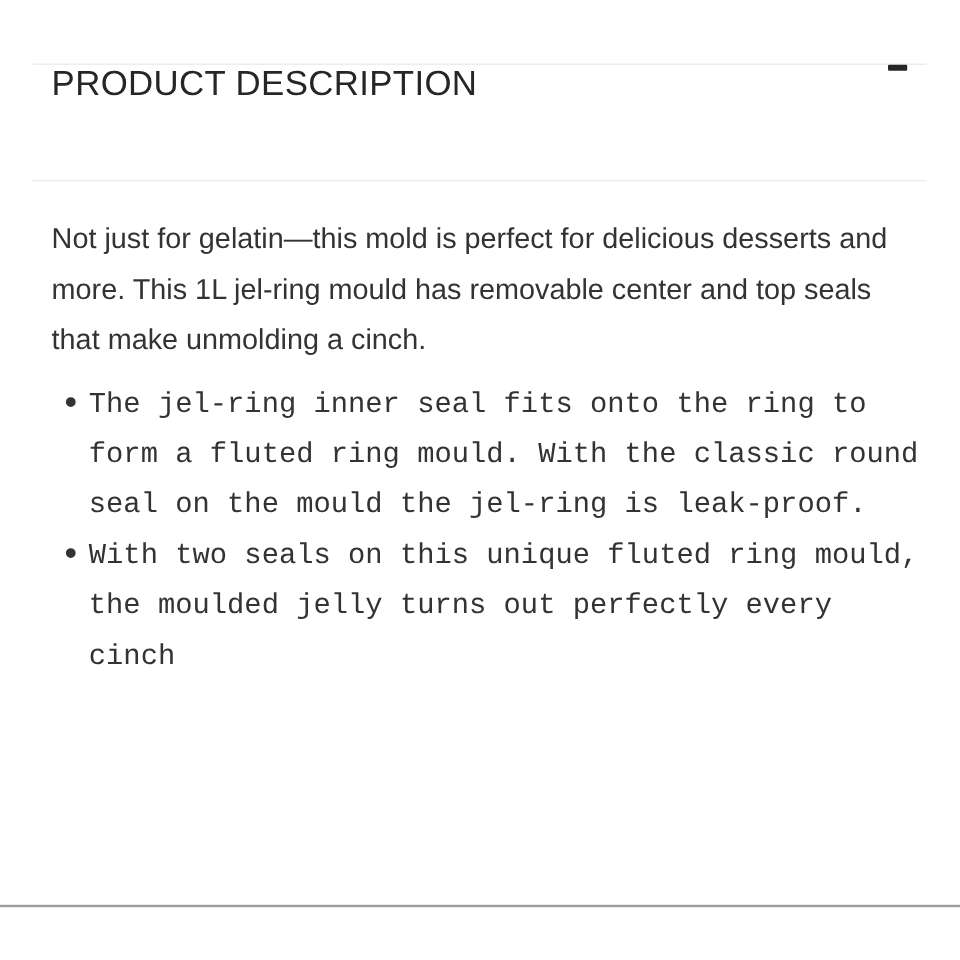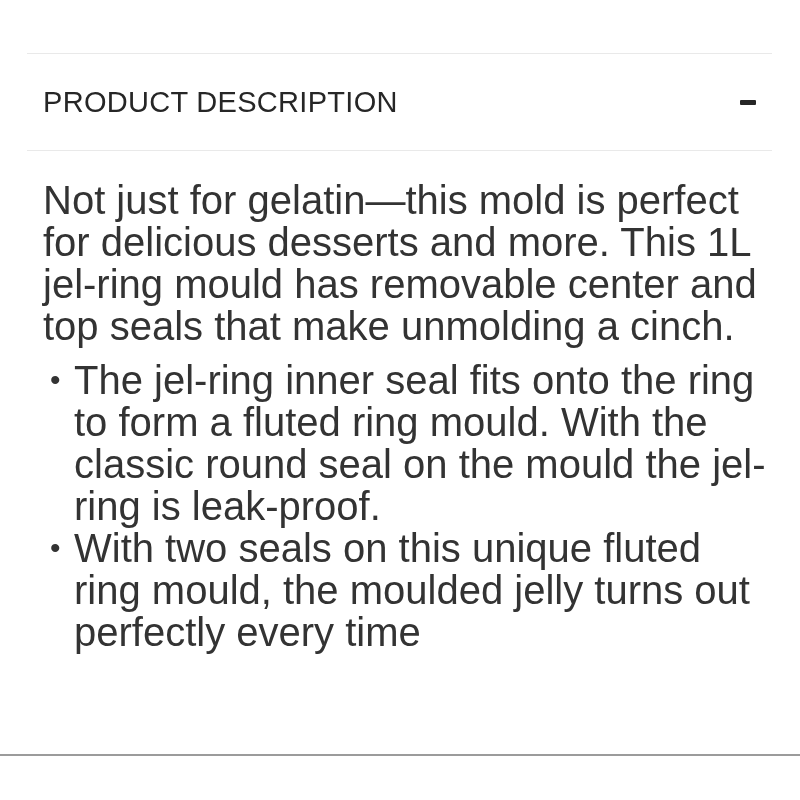--- a/index.html
+++ b/index.html
@@ -18,55 +18,55 @@
   .accordion-section {
     position: absolute;
     top: 53px;
     left: 27px;
     right: 28px;
     border-top: 1px solid #e9e9e9;
   }
   .accordion-header {
     height: 96px;
     display: flex;
-    align-items: center;
     justify-content: space-between;
     padding: 0 16px;
     border-bottom: 1px solid #e9e9e9;
     cursor: pointer;
   }
   .accordion-title {
     font-size: 29px;
     letter-spacing: 0.3px;
     color: #262626;
     font-weight: 400;
   }
   .minus-glyph {
     width: 16px;
     height: 5px;
     border-radius: 1px;
     background: #262626;
     flex: 0 0 auto;
   }
   .accordion-content {
     padding: 28px 0 20px 16px;
-    font-size: 40px;
+    font-size: 24px;
     line-height: 42px;
     color: #333333;
   }
   .accordion-content p {
     margin: 0 0 12px 0;
   }
   .accordion-content ul {
     list-style: none;
     margin: 0;
     padding: 0 0 0 31px;
   }
   .accordion-content li {
     position: relative;
+    font-family: Liberation Mono, monospace;
   }
   .accordion-content li::before {
     content: "\2022";
     position: absolute;
     left: -24px;
     top: 0;
     font-size: 30px;
     color: #333333;
   }
   .bottom-divider {
@@ -83,18 +83,18 @@
 
 <section class="accordion-section">
   <div class="accordion-header">
     <span class="accordion-title">PRODUCT DESCRIPTION</span>
     <span class="minus-glyph"></span>
   </div>
   <div class="accordion-content">
     <p>Not just for gelatin—this mold is perfect for delicious desserts and more. This 1L jel-ring mould has removable center and top seals that make unmolding a cinch.</p>
     <ul>
       <li>The jel-ring inner seal fits onto the ring to form a fluted ring mould. With the classic round seal on the mould the jel-ring is leak-proof.</li>
-      <li>With two seals on this unique fluted ring mould, the moulded jelly turns out perfectly every time</li>
+      <li>With two seals on this unique fluted ring mould, the moulded jelly turns out perfectly every cinch</li>
     </ul>
   </div>
 </section>
 
 <div class="bottom-divider"></div>
 
 </body></html>

